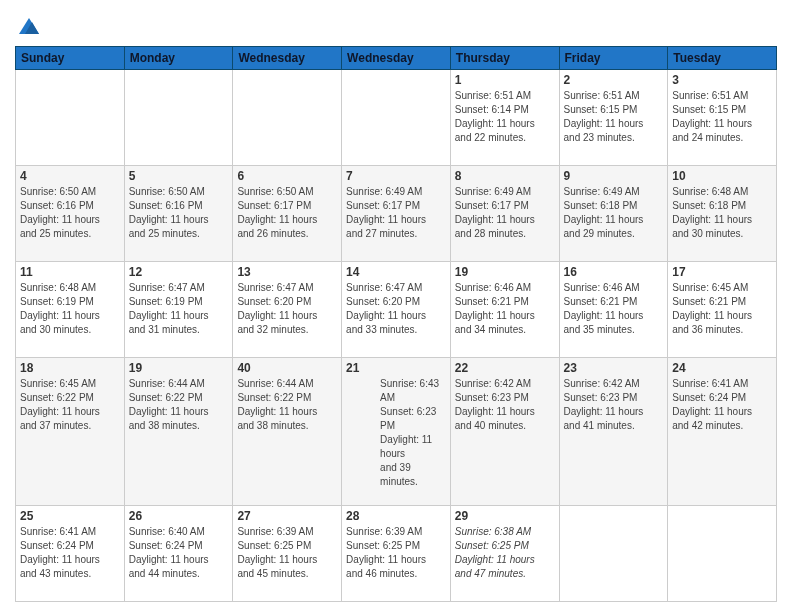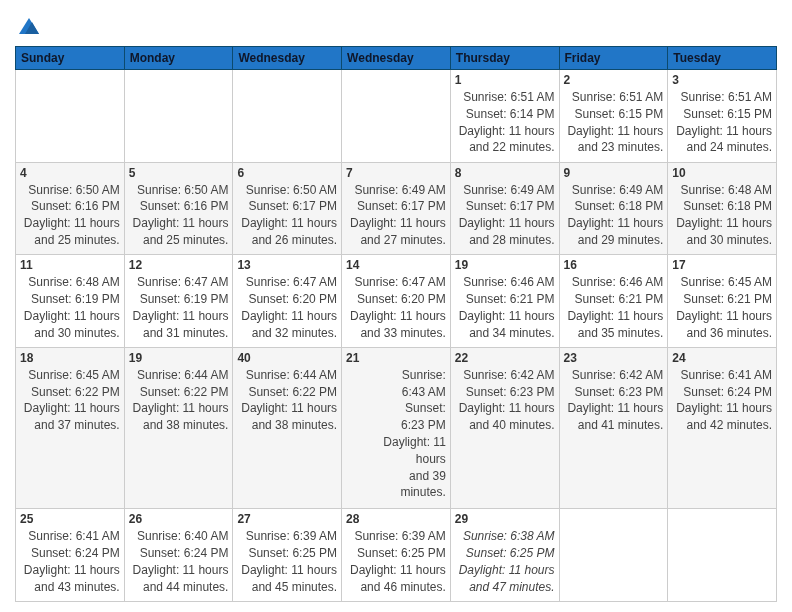--- a/index.html
+++ b/index.html
@@ -84,24 +84,23 @@
       color: #333;
       height: 88px;
     }
     .day-num {
       font-size: 12px;
       font-weight: bold;
       margin-bottom: 2px;
       display: block;
     }
     .day-info {
-      font-size: 12px;
+      font-size: 10px;
       line-height: 1.4;
       color: #444;
-      text-align: right;
     }
     .empty-cell {
       background: #f9f9f9;
     }
     tr:nth-child(even) td {
       background: #f5f5f5;
     }
     tr:nth-child(odd) td {
       background: #fff;
     }

